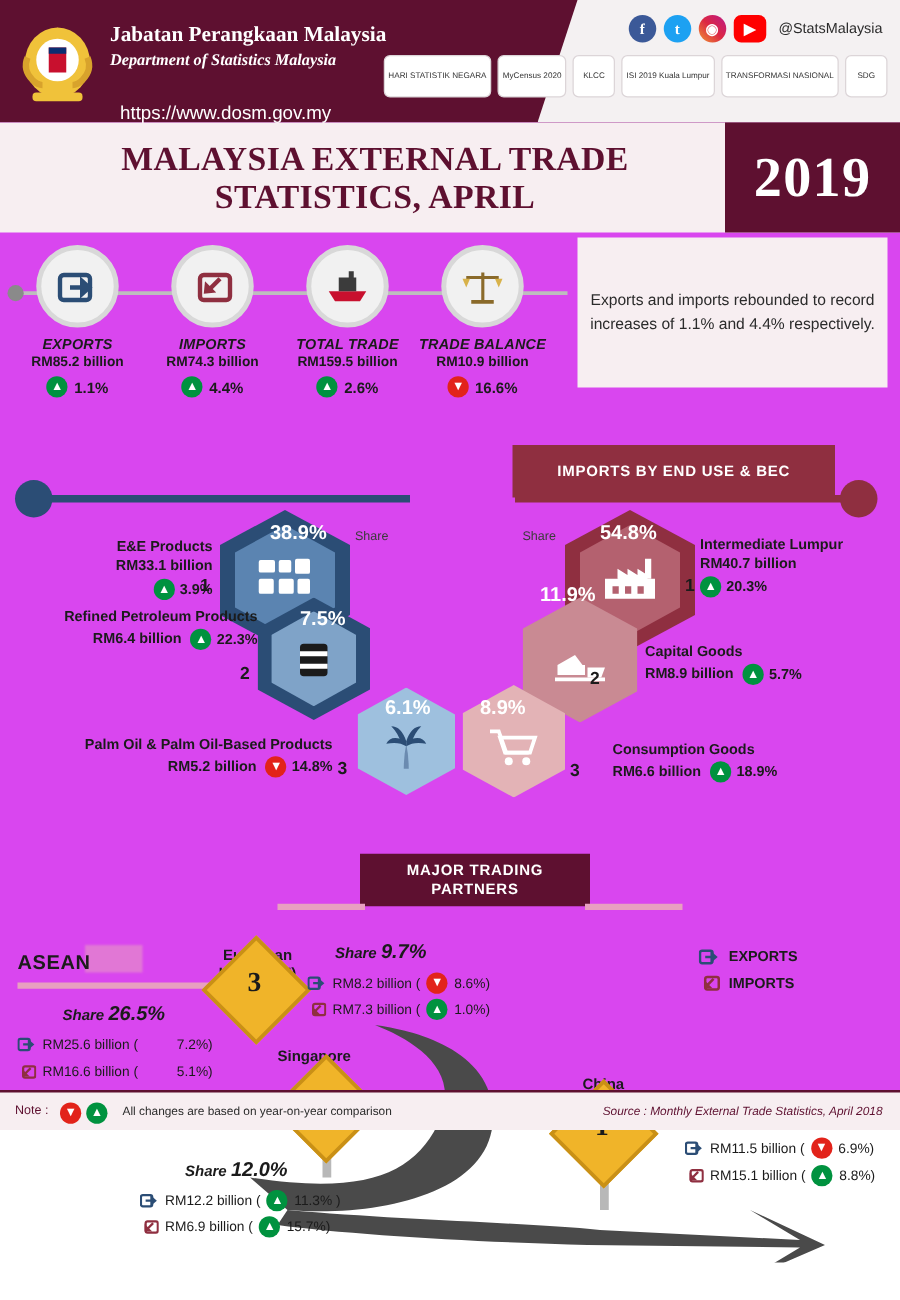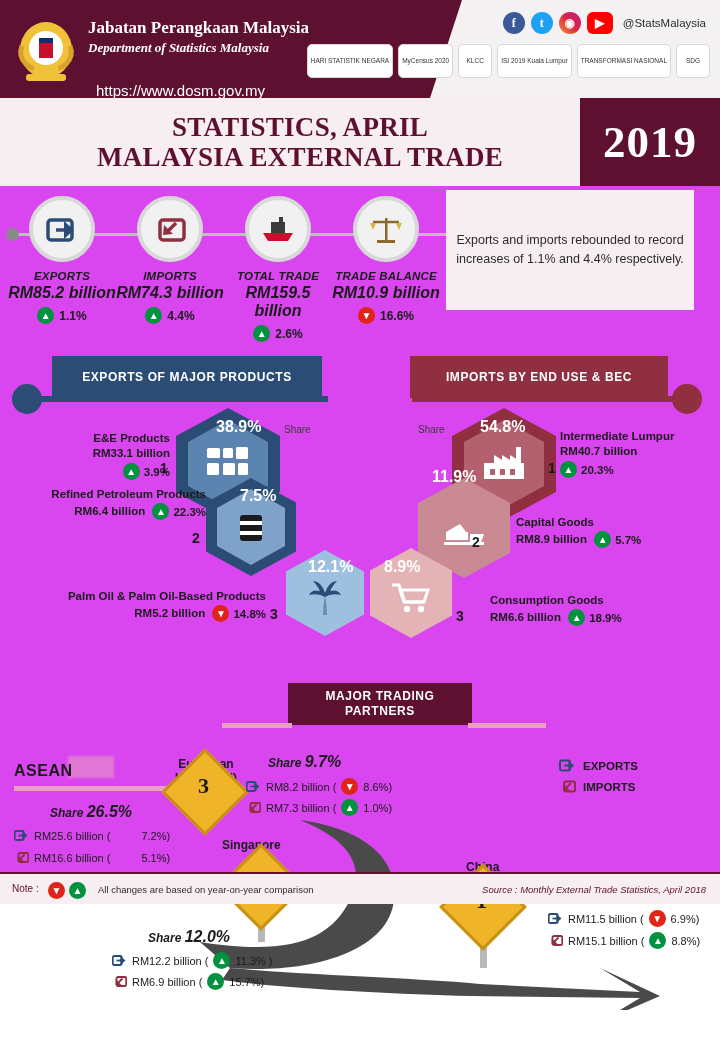--- a/index.html
+++ b/index.html
@@ -96,35 +96,35 @@
   .kpi { position: absolute; top: 6px; width: 112px; text-align: center; }
   .kpi .circle {
     width: 66px; height: 66px; margin: 0 auto; border-radius: 50%;
     background: #f1f1f1; border: 4px solid #d8d8d8;
     display: flex; align-items: center; justify-content: center;
   }
   .kpi .kname {
     margin-top: 8px; font-size: 11.5px; font-weight: bold; font-style: italic;
     color: #1b1b1b; letter-spacing: .2px;
   }
-  .kpi .kval { margin-top: 2px; font-size: 16px; font-weight: bold; color: #1b1b1b; font-style: italic; }
+  .kpi .kval { margin-top: 2px; font-size: 11px; font-weight: bold; color: #1b1b1b; }
   .kpi .kchg {
     margin-top: 5px; display: flex; align-items: center; justify-content: center; gap: 5px;
     font-size: 12px; font-weight: bold; color: #1b1b1b;
   }
   .arrow-badge {
     width: 17px; height: 17px; border-radius: 50%;
     display: inline-flex; align-items: center; justify-content: center;
     color: #fff; font-size: 10px; line-height: 1;
   }
   .up { background: #00923f; }
   .down { background: #e2231a; }
 
   .note-box {
-    position: absolute; right: 26px; top: 0px; width: 248px; height: 120px;
+    position: absolute; right: 10px; top: 0px; width: 248px; height: 120px;
     background: #f7eef1; display: flex; align-items: center; justify-content: center;
     padding: 10px 4px;
   }
   .note-box p {
     font-size: 12.5px; color: #2b2b2b; text-align: center; line-height: 1.5;
   }
 
   
   .banner {
     position: absolute; color: #fff; text-align: center;
@@ -252,22 +252,22 @@
       <div class="logo-chip">MyCensus 2020</div>
       <div class="logo-chip">KLCC</div>
       <div class="logo-chip">ISI 2019 Kuala Lumpur</div>
       <div class="logo-chip">TRANSFORMASI NASIONAL</div>
       <div class="logo-chip">SDG</div>
     </div>
   </div>
 
   <div class="title-band">
     <div class="main-title">
+      <div>MALAYSIA EXTERNAL TRADE</div>
       <div>STATISTICS, APRIL</div>
-      <div>MALAYSIA EXTERNAL TRADE</div>
     </div>
   </div>
   <div class="year-box">2019</div>
 
   <div class="kpi-strip">
     <div class="kpi-line"></div>
     <div class="kpi-dot"></div>
 
     <div class="kpi" style="left:6px;">
       <div class="circle">
@@ -333,21 +333,20 @@
         <span class="arrow-badge down">▼</span>
         <span>16.6%</span>
       </div>
     </div>
 
     <div class="note-box">
       <p>Exports and imports rebounded to record increases of 1.1% and 4.4% respectively.</p>
     </div>
   </div>
 
-  <div class="banner exp">EXPORTS OF MAJOR PRODUCTS</div>
   <div class="rail exp"></div>
   <div class="rail-knob exp"></div>
 
   <div class="hex" style="left:176px; top:408px; width:104px; height:112px; background:#2b4d75;"></div>
   <div class="hex" style="left:188px; top:420px; width:80px; height:88px; background:#5b84b1;">
     <svg width="48" height="40" viewBox="0 0 48 40">
       <rect x="3" y="4" width="13" height="10" rx="1.5" fill="#fff"></rect>
       <rect x="19" y="4" width="10" height="10" rx="1.5" fill="#fff"></rect>
       <rect x="32" y="3" width="12" height="12" rx="1.5" fill="#fff"></rect>
       <rect x="3" y="19" width="12" height="12" rx="1.5" fill="#fff"></rect>
@@ -372,21 +371,21 @@
 
   <div class="hex" style="left:286px; top:550px; width:78px; height:86px; background:#9ec0de;">
     <svg width="36" height="40" viewBox="0 0 36 40" style="margin-top:12px">
       <path d="M18 16 q2 10 2 20 h-4 q0 -10 2 -20" fill="#6b8bb0"></path>
       <path d="M18 14 q-12 -6 -16 2 q10 -2 16 2" fill="#2b4d75"></path>
       <path d="M18 14 q12 -6 16 2 q-10 -2 -16 2" fill="#2b4d75"></path>
       <path d="M18 14 q-4 -12 -12 -12 q6 6 8 14" fill="#2b4d75"></path>
       <path d="M18 14 q4 -12 12 -12 q-6 6 -8 14" fill="#2b4d75"></path>
     </svg>
   </div>
-  <div class="hexpct" style="left:308px; top:558px;">12.1%</div>
+  <div class="hexpct" style="left:308px; top:558px;">6.1%</div>
   <div class="hexnum" style="left:270px; top:606px;">3</div>
 
   <div class="prod" style="left:10px; top:432px; width:160px;">
     <div class="pname">E&amp;E Products</div>
     <div class="pval">RM33.1 billion</div>
     <div style="margin-top:4px;">
       <span class="inline-chg">
         <span class="arrow-badge up">▲</span>
         <span style="font-weight:bold">3.9%</span>
       </span>

